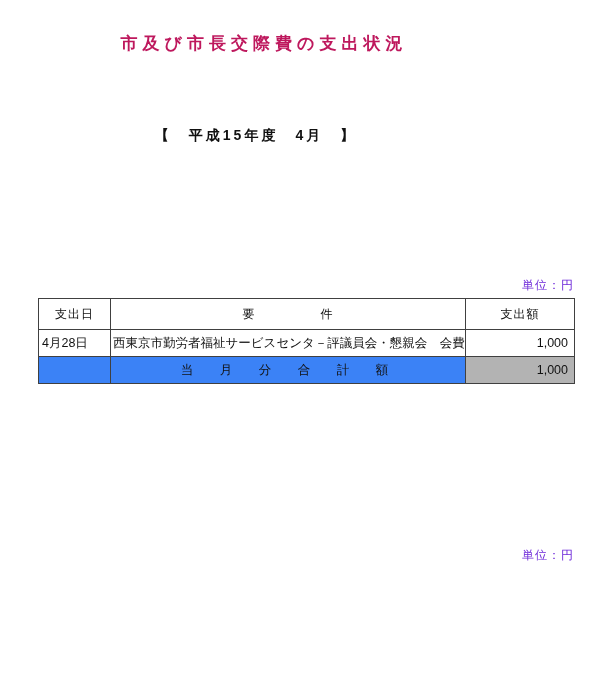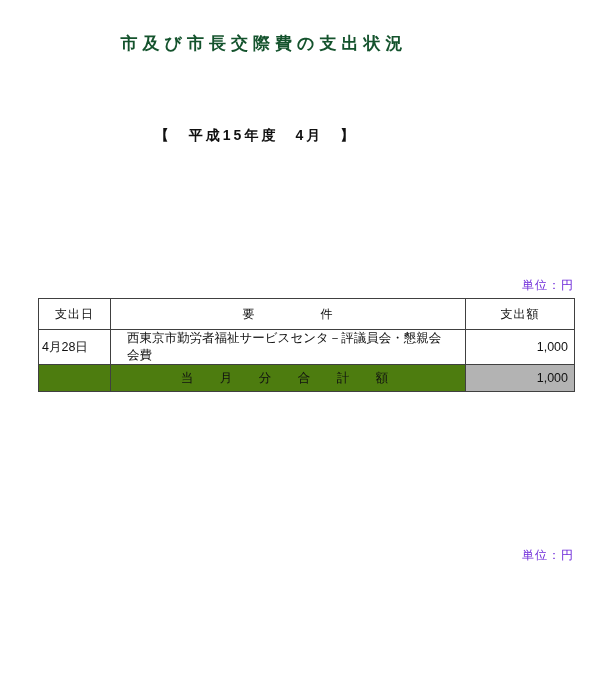--- a/index.html
+++ b/index.html
@@ -25,21 +25,21 @@
   
   .doc-title {
     position: absolute;
     top: 32px;
     left: 0;
     width: 528px;
     text-align: center;
     font-size: 17px;
     font-weight: bold;
     letter-spacing: 5px;
-    color: #14532d;
+    color: #be185d;
   }
 
   .doc-subtitle {
     position: absolute;
     top: 127px;
     left: 0;
     width: 512px;
     text-align: center;
     font-size: 14px;
     font-weight: bold;
@@ -85,31 +85,31 @@
     letter-spacing: 1px;
     height: 30px;
   }
   #expense-table td.date {
     text-align: left;
     padding: 0 3px;
     font-size: 12.5px;
   }
   #expense-table td.desc {
     text-align: left;
-    padding-left: 16px;
+    padding-left: 2px;
     font-size: 12.5px;
     letter-spacing: 0px;
   }
   #expense-table td.amount {
     text-align: right;
     padding-right: 6px;
     font-size: 12.5px;
   }
   #expense-table tr.total-row td {
-    background: #4d7c0f;
+    background: #3b82f6;
   }
   #expense-table tr.total-row td.desc {
     text-align: center;
     letter-spacing: 7px;
     padding-left: 0;
   }
   #expense-table tr.total-row td.amount {
     background: #b3b3b3;
   }
 

